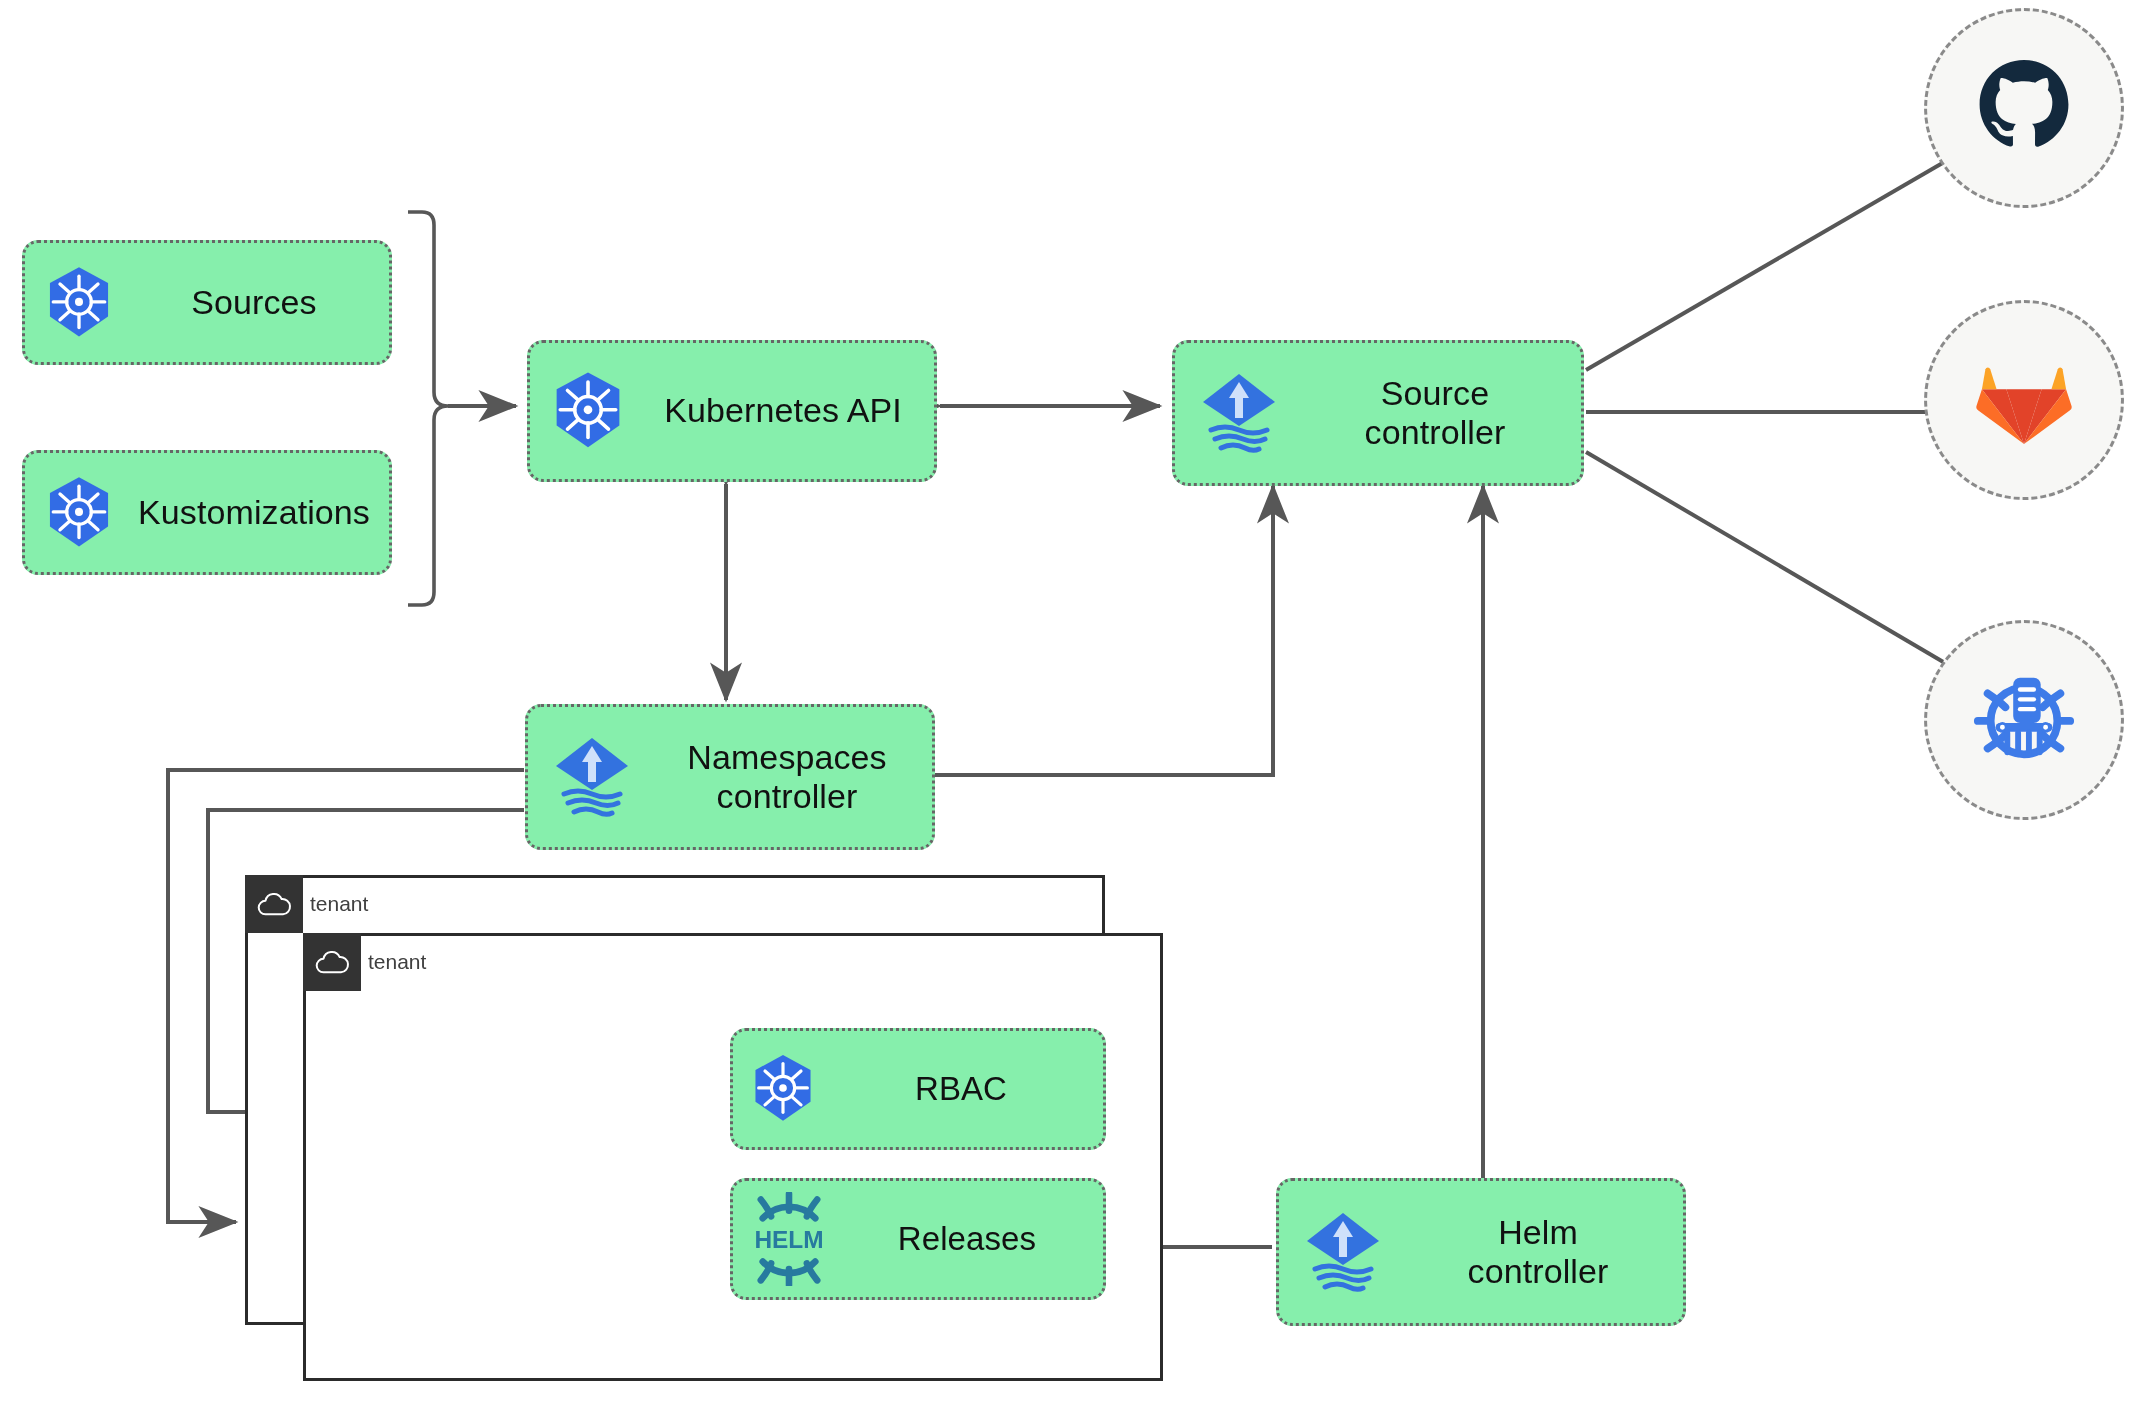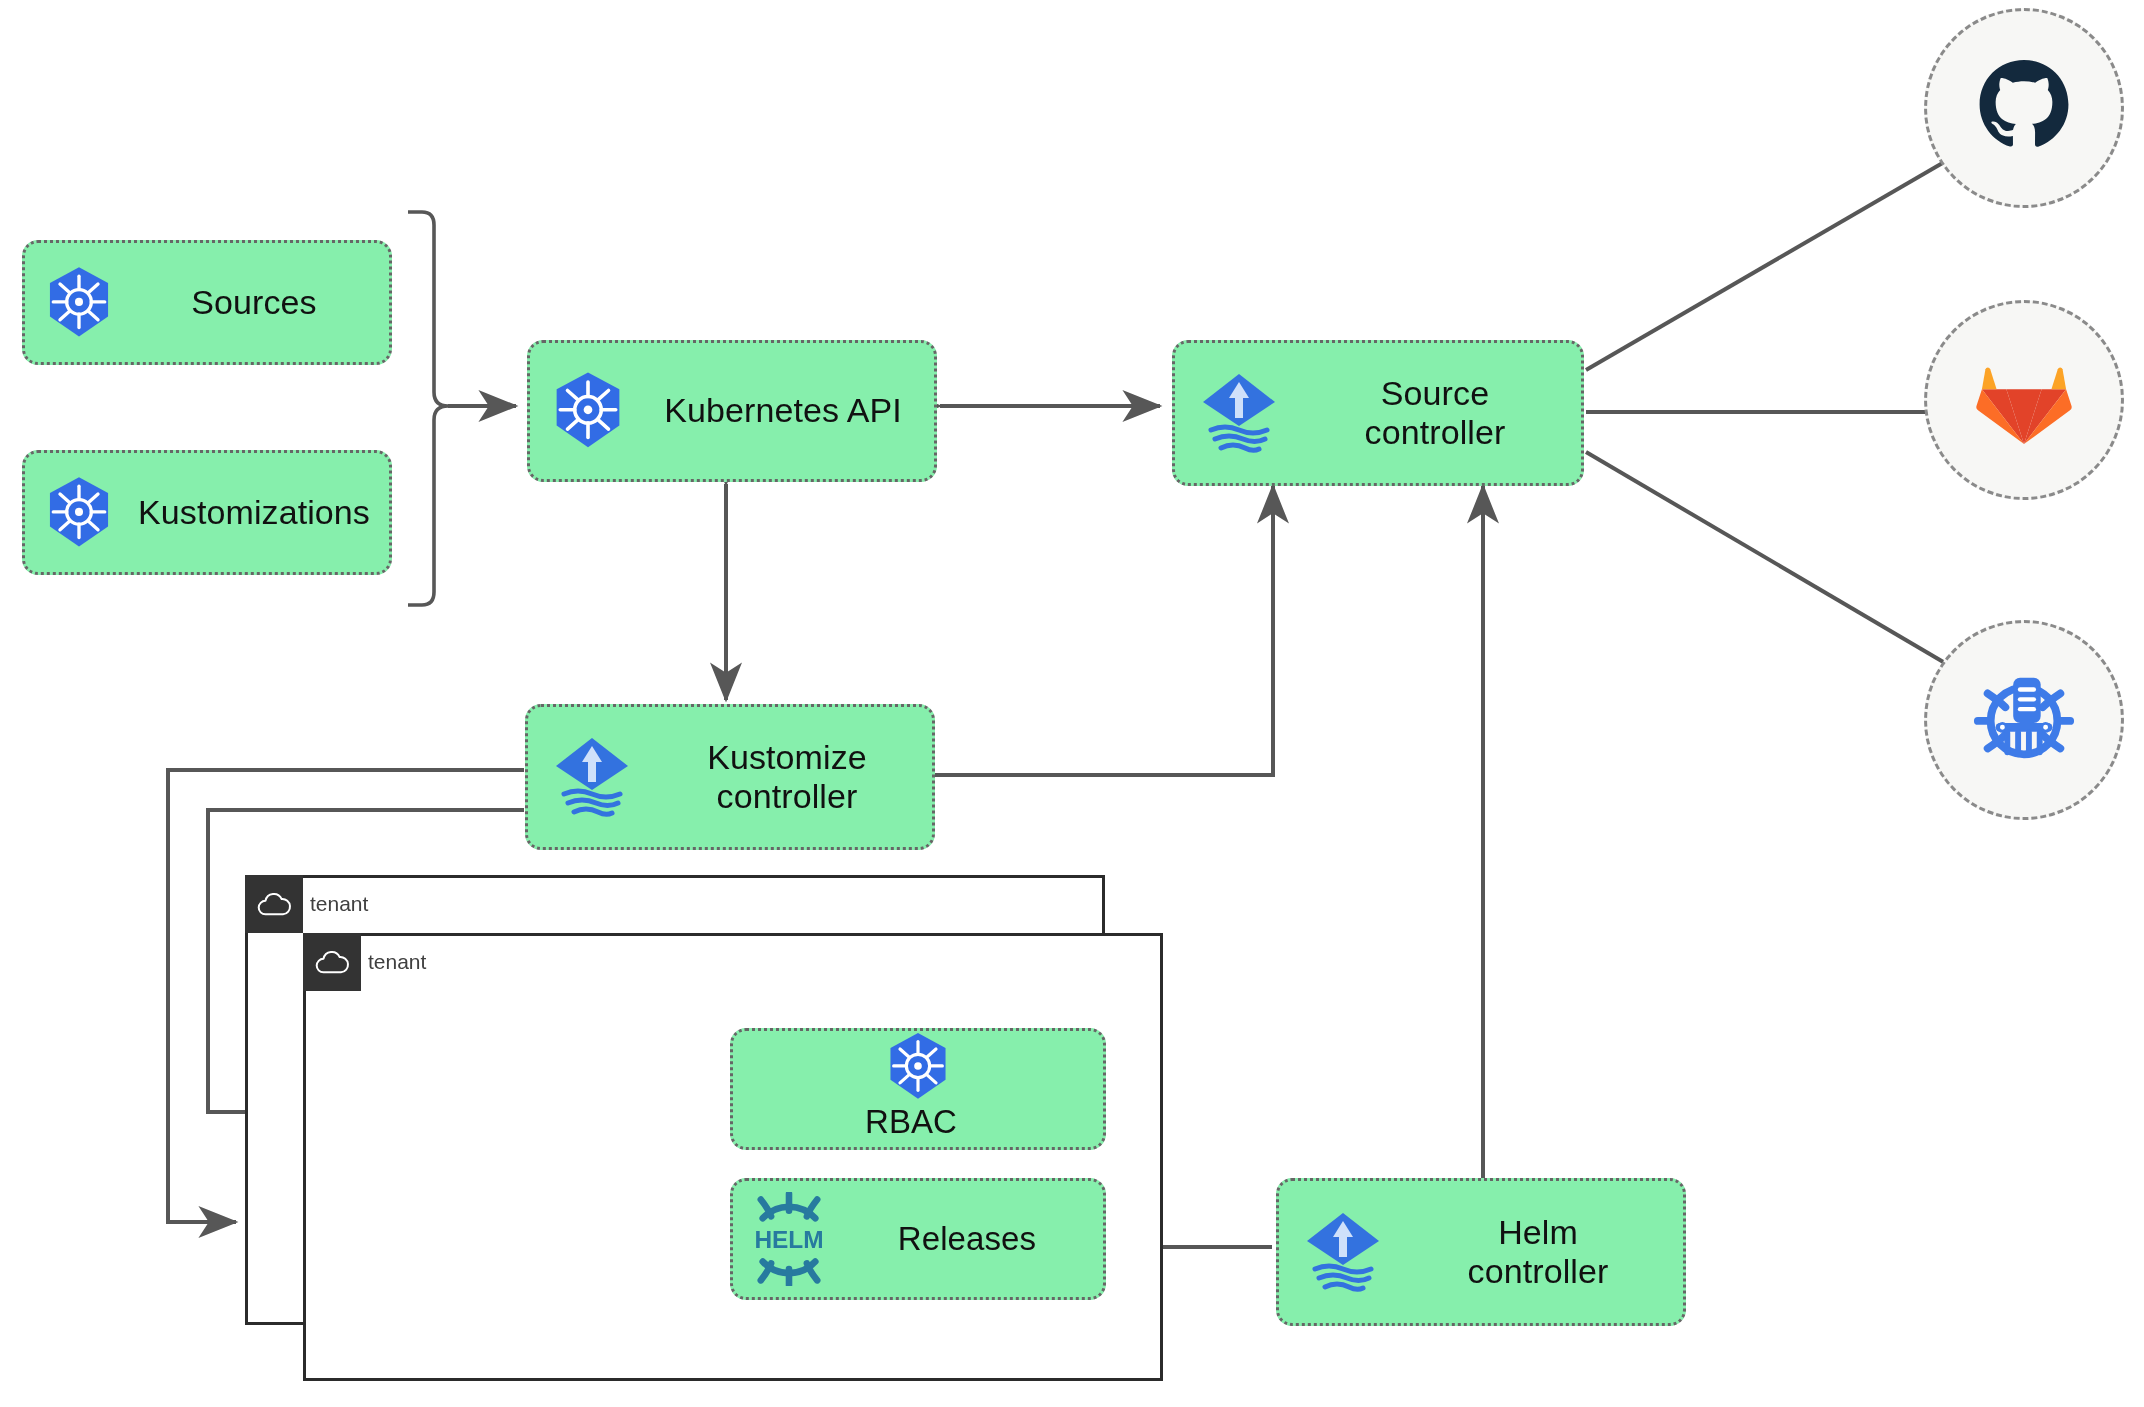--- a/index.html
+++ b/index.html
@@ -168,21 +168,21 @@
       <svg width="88" height="90" viewBox="0 0 88 90" aria-hidden="true">
         <polygon points="44,6 80,34 44,58 8,34" fill="#3372DF"></polygon>
         <path d="M44 14 L54 30 L48 30 L48 50 L40 50 L40 30 L34 30 Z" fill="#CFE0FA"></path>
         <g stroke="#3372DF" stroke-width="5" stroke-linecap="round" fill="none">
           <path d="M16 62 Q 30 56 44 62 Q 58 68 72 62"></path>
           <path d="M20 71 Q 34 65 48 71 Q 60 76 70 71"></path>
           <path d="M26 80 Q 38 74 50 80 Q 58 84 64 81"></path>
         </g>
       </svg>
     </span>
-    <span class="lbl">Kustomize
+    <span class="lbl">Namespaces
 controller</span>
   </div>
 
   <div class="node" style="left:1276px;top:1178px;width:410px;height:148px;">
     <span class="ico" style="width:128px;">
       <svg width="88" height="90" viewBox="0 0 88 90" aria-hidden="true">
         <polygon points="44,6 80,34 44,58 8,34" fill="#3372DF"></polygon>
         <path d="M44 14 L54 30 L48 30 L48 50 L40 50 L40 30 L34 30 Z" fill="#CFE0FA"></path>
         <g stroke="#3372DF" stroke-width="5" stroke-linecap="round" fill="none">
           <path d="M16 62 Q 30 56 44 62 Q 58 68 72 62"></path>
@@ -266,21 +266,21 @@
   <div class="tenant" style="left:303px;top:933px;width:860px;height:448px;">
     <div class="tab">
       <svg width="36" height="26" viewBox="0 0 40 28" aria-hidden="true">
         <path d="M10.5 25.5 A7.5 7.5 0 0 1 10.5 10.5 A9.5 9.5 0 0 1 28.5 8.5 A7.5 7.5 0 0 1 30 25.5 Z" fill="none" stroke="#ffffff" stroke-width="2.2" stroke-linejoin="round"></path>
       </svg>
     </div>
     <div class="tabname">tenant</div>
   </div>
 
 
-  <div class="node small" style="left:730px;top:1028px;width:376px;height:122px;flex-direction:column;">
+  <div class="node small" style="left:730px;top:1028px;width:376px;height:122px;">
     <span class="ico" style="width:100px;">
       <svg width="68" height="72" viewBox="0 0 64 68" aria-hidden="true">
         <polygon points="32,2 58,16 58,46 32,64 6,46 6,16" fill="#326CE5"></polygon>
         <g fill="none" stroke="#ffffff" stroke-width="3" stroke-linecap="round">
           <circle cx="32" cy="33" r="11"></circle>
           <path d="M32 22 L32 10"></path>
             <path d="M32 44 L32 56"></path>
           <path d="M21 33 L9 33"></path>
             <path d="M43 33 L55 33"></path>
           <path d="M24 25 L15 17"></path>

